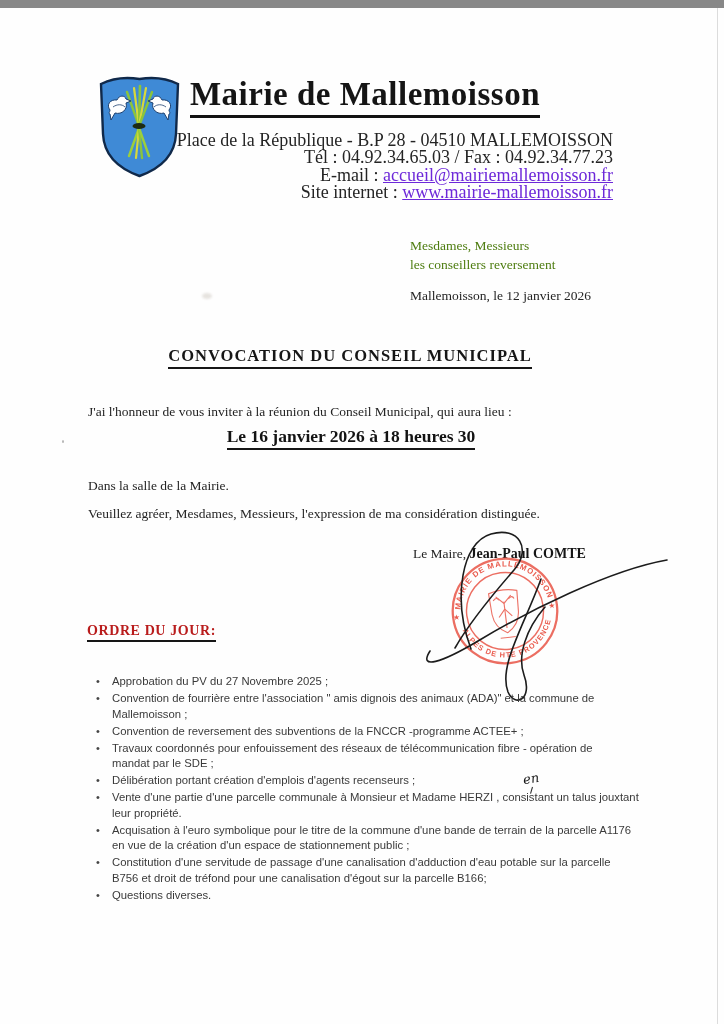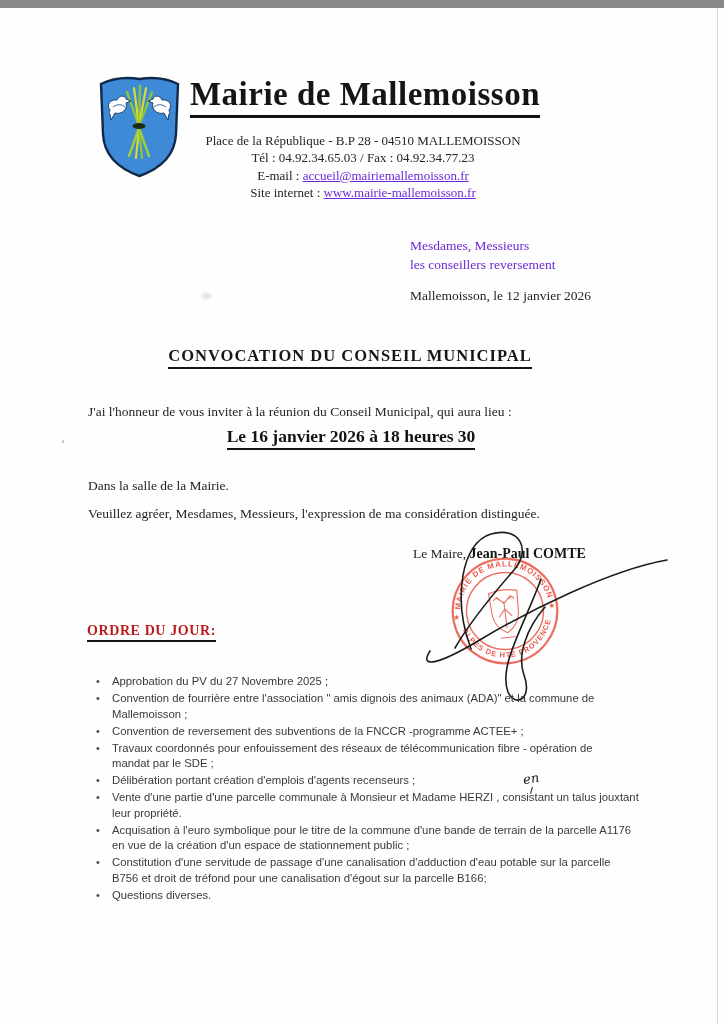--- a/index.html
+++ b/index.html
@@ -17,26 +17,26 @@
 
   
   #coat-of-arms{left:97px;top:66px;width:85px;height:106px;}
   #title-block{left:110px;top:68px;width:510px;text-align:center;}
   #title-block h1{
     display:inline-block;margin:0;
     font-size:33px;font-weight:bold;letter-spacing:.5px;
     border-bottom:3.5px solid #121212;padding-bottom:2px;
     color:#151515;
   }
-  #contact-block{left:113px;top:124px;width:500px;text-align:center;
-    font-size:13px;line-height:17.4px;color:#242424;}
+  #contact-block{left:113px;top:124px;width:500px;text-align:right;
+    font-size:18px;line-height:17.4px;color:#242424;}
   #contact-block a{color:#6d28d9;text-decoration:underline;}
 
   
-  #recipient{left:410px;top:229px;font-size:13.5px;line-height:18.5px;color:#6d28d9;}
+  #recipient{left:410px;top:229px;font-size:13.5px;line-height:18.5px;color:#4d7c0f;}
   #dateline{left:410px;top:280px;font-size:13.5px;color:#242424;}
 
   
   #subject{left:0;top:338px;width:700px;text-align:center;}
   #subject span{display:inline-block;font-weight:bold;font-size:16.5px;letter-spacing:1px;
     border-bottom:2px solid #161616;padding-bottom:1px;color:#161616;}
   #intro{left:88px;top:396px;width:560px;font-size:13.5px;margin:0;color:#242424;}
   #meeting{left:0;top:418px;width:702px;text-align:center;}
   #meeting span{display:inline-block;font-weight:bold;font-size:17.5px;
     border-bottom:2.2px solid #161616;padding-bottom:1px;color:#131313;}

